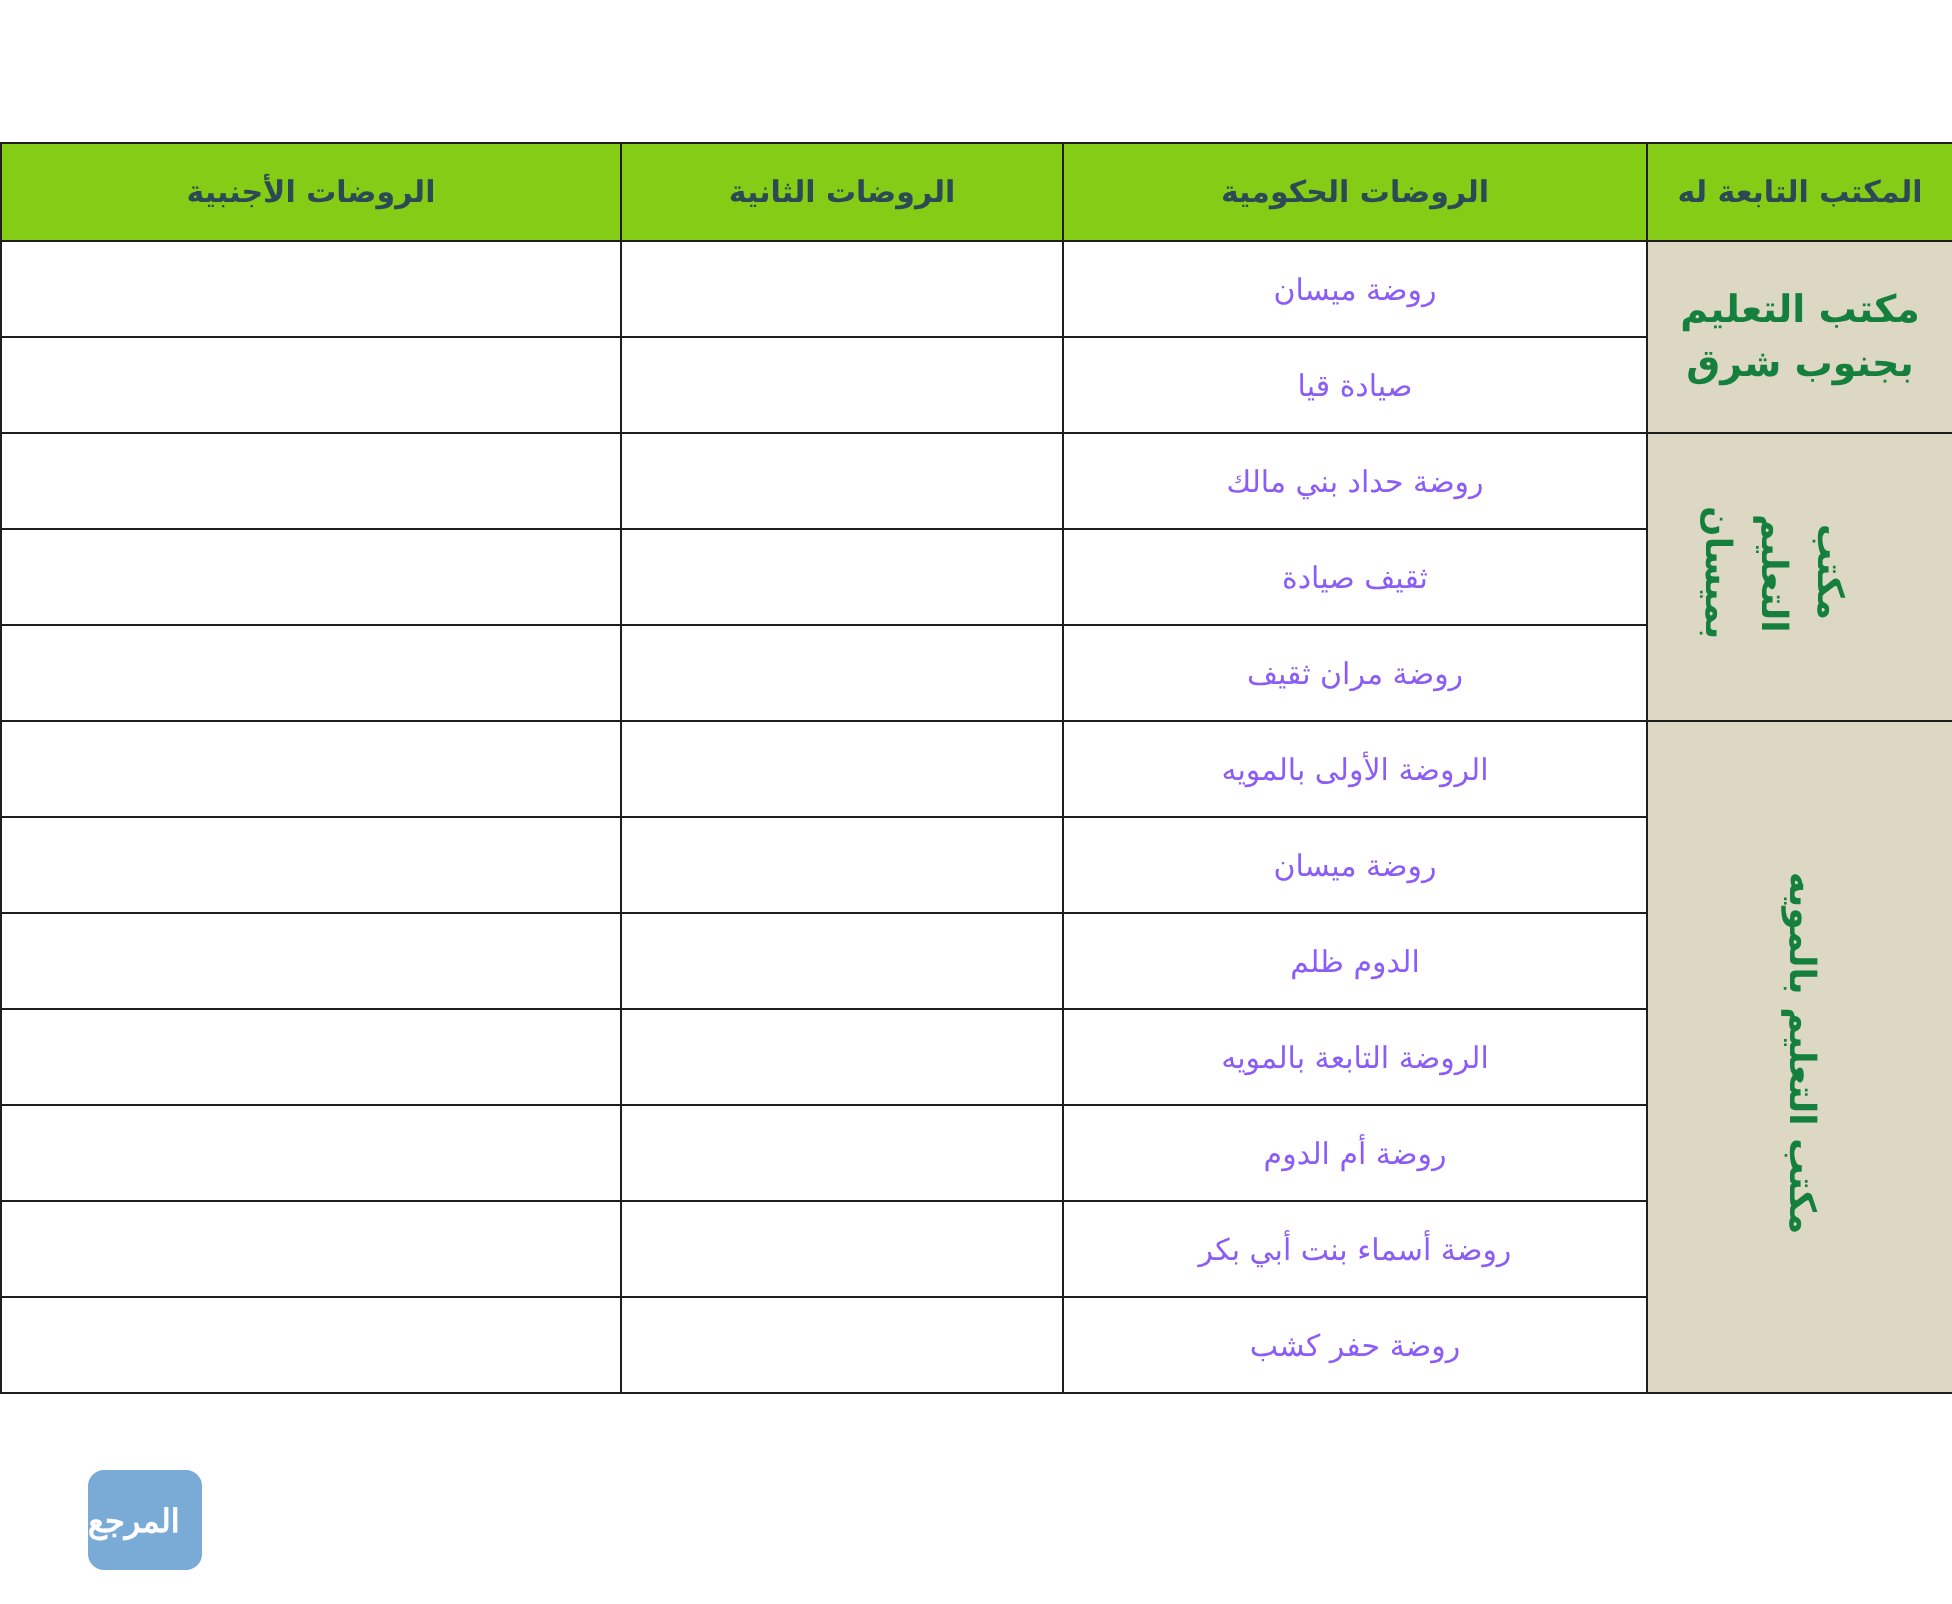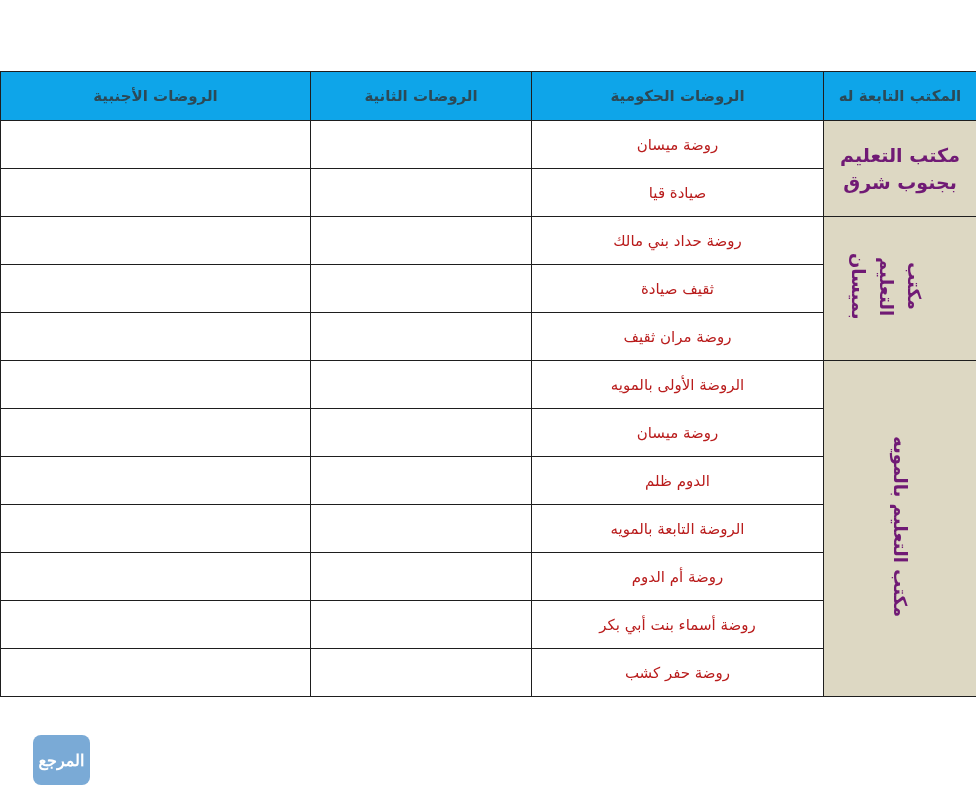--- a/index.html
+++ b/index.html
@@ -17,51 +17,51 @@
     table-layout: fixed;
   }
   th, td {
     border: 1.5px solid #1e1e1e;
     text-align: center;
     vertical-align: middle;
     padding: 0;
   }
   th {
     height: 48px;
-    background: #0ea5e9;
+    background: #84cc16;
     color: #2c4956;
     font-weight: bold;
     font-size: 15px;
   }
-  td { height: 47px; background: #ffffff; color: #b91c1c; font-size: 15px; }
+  td { height: 47px; background: #ffffff; color: #8b5cf6; font-size: 15px; }
   td.office {
     background: #ddd8c3;
-    color: #701a75;
+    color: #15803d;
     font-weight: bold;
   }
   .office-h {
     font-size: 19px; line-height: 27px; display: inline-block;
   }
   .office-v {
     display: inline-block;
     writing-mode: vertical-rl;
     font-size: 18px;
     line-height: 28px;
     white-space: nowrap;
   }
   col.c-office { width: 153px; }
   col.c-gov { width: 292px; }
   col.c-private { width: 221px; }
   col.c-foreign { width: 310px; }
 
   .logo {
-    position: absolute; left: 33px; top: 735px;
+    position: absolute; left: 44px; top: 735px;
     width: 57px; height: 50px; border-radius: 8px;
     background: #7aaad6;
-    display: flex; align-items: center; justify-content: center;
+    display: flex; align-items: center; justify-content: flex-start;
     color: #ffffff; font-size: 24px; font-weight: bold;
     font-family: "DejaVu Serif", serif;
   }
 </style>
 </head>
 <body>
 
 <div class="table-wrap">
   <table>
     <colgroup>

